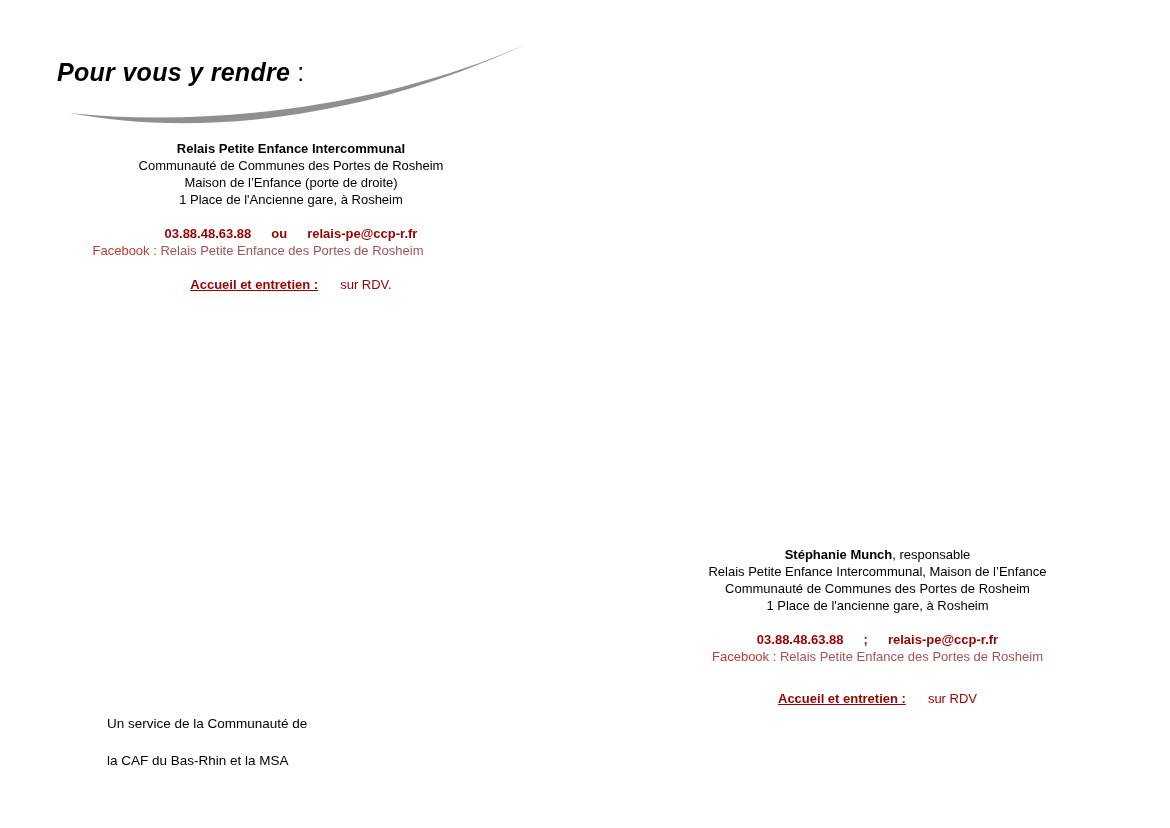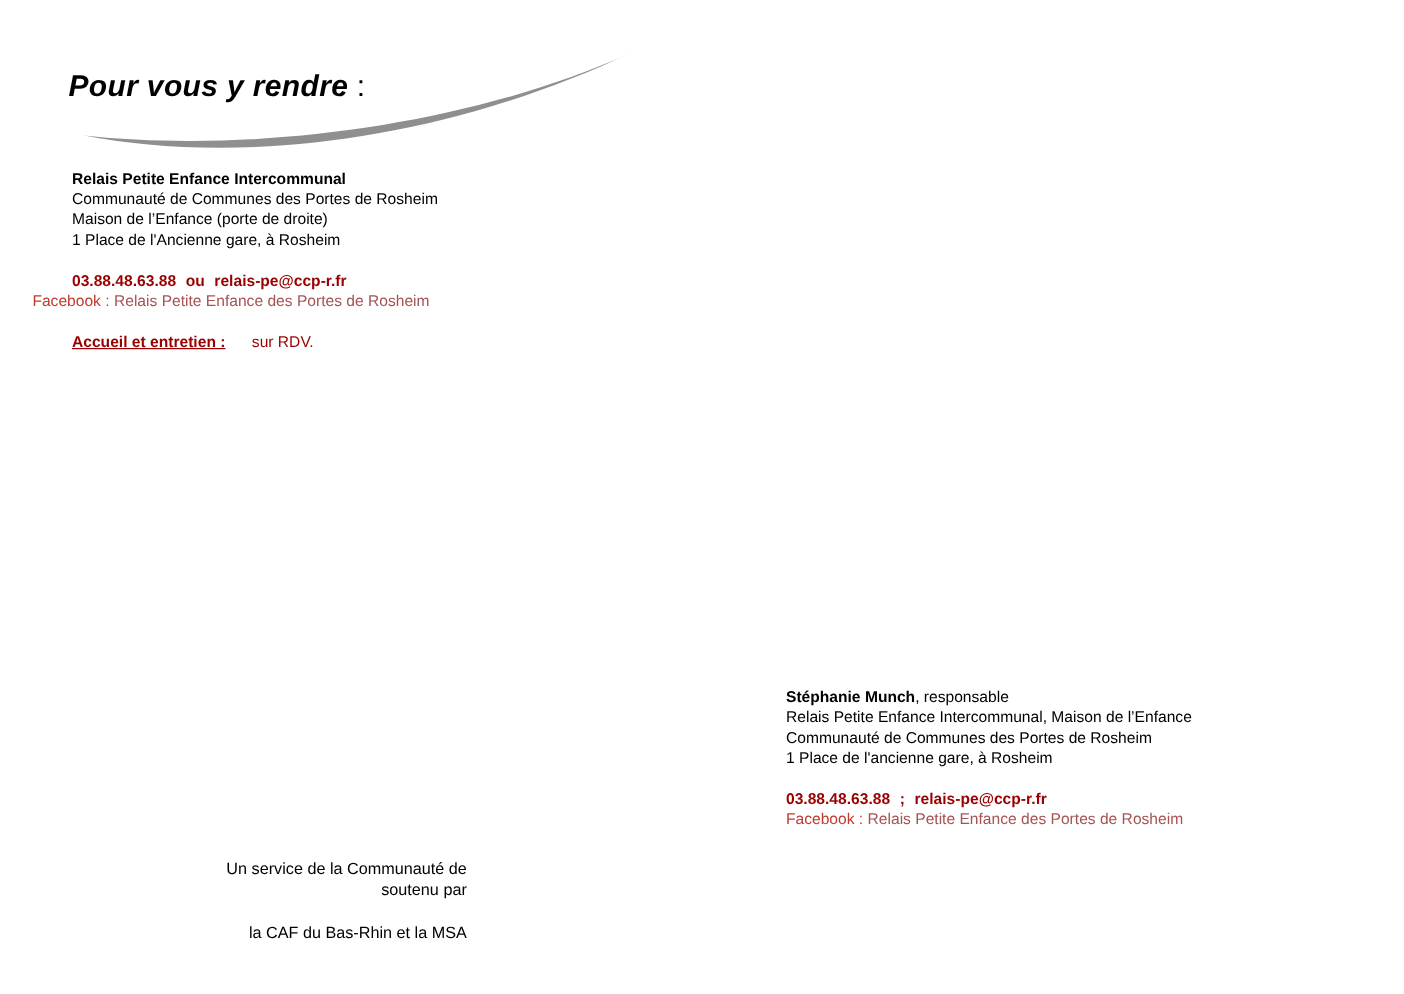--- a/index.html
+++ b/index.html
@@ -10,36 +10,36 @@
     padding-left:20px;
   }
   
   .swoosh-wrap{position:absolute;left:58px;top:38px;width:470px;height:100px;}
   .page-title{
     position:absolute;left:57px;top:58px;font-size:25px;font-weight:bold;
     font-style:italic;white-space:nowrap;letter-spacing:0.3px;
   }
   .page-title .colon{font-style:normal;font-weight:normal;margin-left:7px;}
   
-  .block{position:absolute;font-size:13px;line-height:17px;white-space:nowrap;}
+  .block{position:absolute;text-align:center;font-size:13px;line-height:17px;white-space:nowrap;}
   .venue-block{left:60px;top:140px;width:462px;}
-  .resp-block{left:655px;top:572px;width:445px;}
+  .resp-block{left:655px;top:546px;width:445px;}
   .heading{font-weight:bold;}
   .spacer17{height:17px;}
   .spacer25{height:25px;}
   .phone-line{color:#990000;font-weight:bold;}
-  .phone-line .sep{margin:0 8px;}
+  .phone-line .sep{margin:0 20px;}
   .fb-label{color:#C03B2E;}
   .fb-page{color:#A65353;}
   .venue-fb{position:relative;left:-33px;}
   .appt-label{color:#990000;font-weight:bold;text-decoration:underline;}
   .appt-note{color:#990000;margin-left:22px;}
   
   .footer-block{
-    position:absolute;left:107px;top:715px;width:282px;text-align:right;
+    position:absolute;left:107px;top:715px;width:282px;text-align:left;
     font-size:13.5px;line-height:17.5px;
   }
   .footer-block .spread{word-spacing:4.5px;}
   .support-line{margin-top:19px;}
 </style>
 </head>
 <body>
 
 <div class="canvas">
 
@@ -81,21 +81,23 @@
     <div>1 Place de l'ancienne gare, à Rosheim</div>
     <div class="spacer17"></div>
     <div class="phone-line">
       <span>03.88.48.63.88</span><span class="sep">;</span><span>relais-pe@ccp-r.fr</span>
     </div>
     <div>
       <span class="fb-label">Facebook :</span>
       <span class="fb-page">Relais Petite Enfance des Portes de Rosheim</span>
     </div>
     <div class="spacer25"></div>
+    <div>
+      <span class="appt-label">Accueil et entretien :</span><span class="appt-note">sur RDV</span>
+    </div>
   </section>
 
   <footer class="footer-block">
     <div>Un service de la Communauté de</div>
-    <div>soutenu par</div>
     <div class="support-line">la CAF du Bas-Rhin et la MSA</div>
   </footer>
 
 </div>
 
 </body></html>

